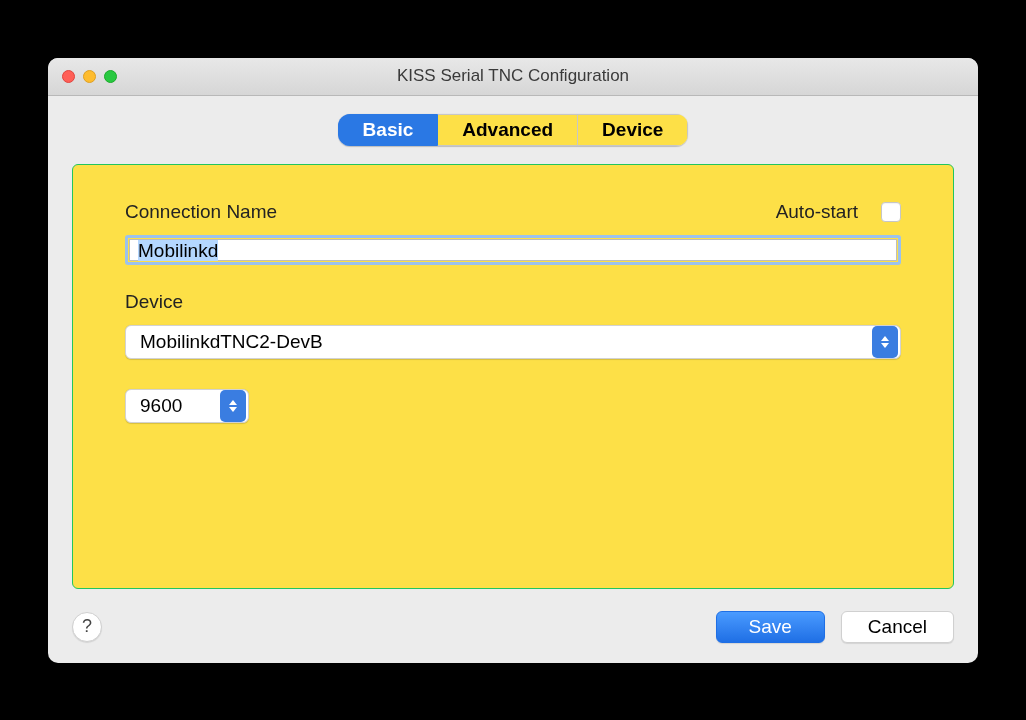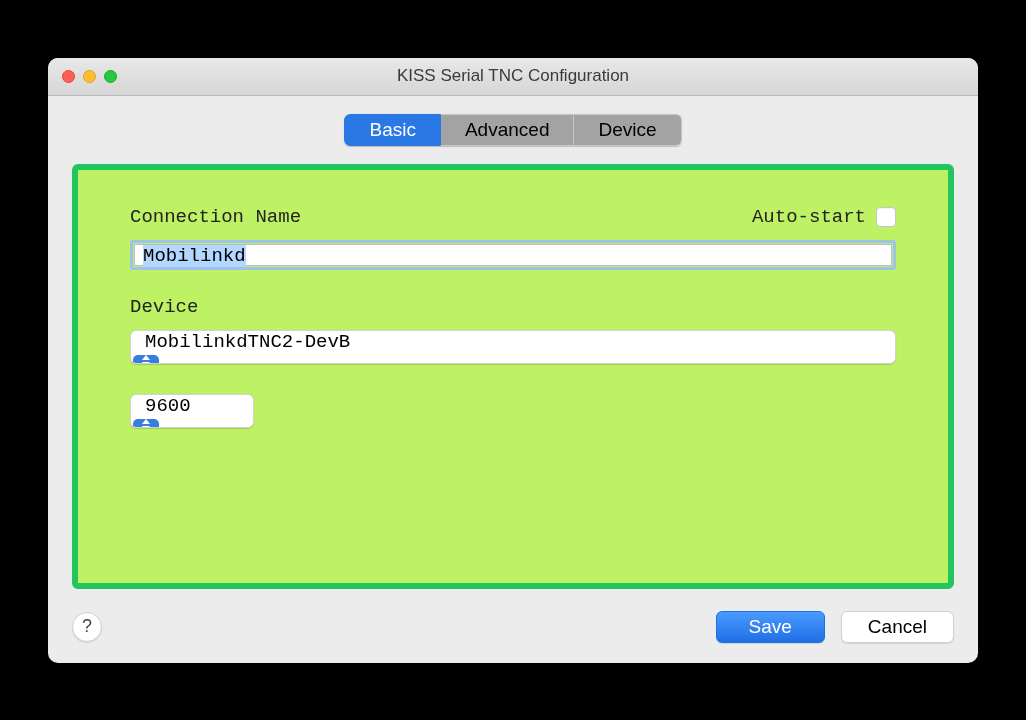--- a/index.html
+++ b/index.html
@@ -57,67 +57,67 @@
       display: flex;
       flex-direction: column;
     }
     .tabbar {
       display: flex;
       justify-content: center;
       margin-bottom: 18px;
     }
     .seg {
       display: flex;
-      border-radius: 6px;
+      border-radius: 12px;
       overflow: hidden;
       box-shadow: 0 0.5px 1px rgba(0,0,0,0.2);
+      font-weight: bold;
     }
     .seg-btn {
       font-size: 19px;
       padding: 4px 24px;
-      background: #a3a3a3;
+      background: #fde047;
       border: 1px solid #c7c7c7;
       border-left: none;
       color: #000;
       cursor: pointer;
     }
     .seg-btn:first-child {
       border-left: 1px solid #c7c7c7;
       border-radius: 6px 0 0 6px;
     }
     .seg-btn:last-child {
       border-radius: 0 6px 6px 0;
     }
     .seg-btn.active {
       background: #2a78e4;
       color: #fff;
       border-color: #2a78e4;
     }
     .panel {
-      background: #bef264;
-      border: 6px solid #22c55e;
+      background: #fde047;
+      border: 1px solid #22c55e;
       border-radius: 6px;
       padding: 36px 52px 40px 52px;
       flex: 1;
-      font-family: Liberation Mono, monospace;
     }
     .row-top {
       display: flex;
       justify-content: space-between;
       align-items: center;
       margin-bottom: 12px;
     }
     .label {
       font-size: 19px;
       color: #232323;
     }
     .auto-start {
       display: flex;
       align-items: center;
-      gap: 10px;
+      gap: 23px;
       font-size: 19px;
       color: #232323;
     }
     .checkbox {
       width: 20px;
       height: 20px;
       background: #fff;
       border: 1px solid #c6c6c6;
       border-radius: 4px;
       box-shadow: inset 0 1px 1px rgba(0,0,0,0.05);
@@ -140,28 +140,28 @@
     .text-input .sel {
       background: #b4d7ff;
     }
     .field-label {
       font-size: 19px;
       color: #232323;
       margin-bottom: 12px;
     }
     .select {
       display: flex;
+      align-items: center;
       background: #fff;
       border: 1px solid #d2d2d2;
       border-radius: 6px;
       height: 34px;
       box-shadow: 0 0.5px 1px rgba(0,0,0,0.15);
       cursor: pointer;
       overflow: hidden;
-      flex-direction: column;
     }
     .select.wide { width: 100%; margin-bottom: 30px;}
     .select.narrow { width: 124px; }
     .select-text {
       flex: 1;
       padding: 0 14px;
       font-size: 19px;
       color: #000;
     }
     .select-arrows {

